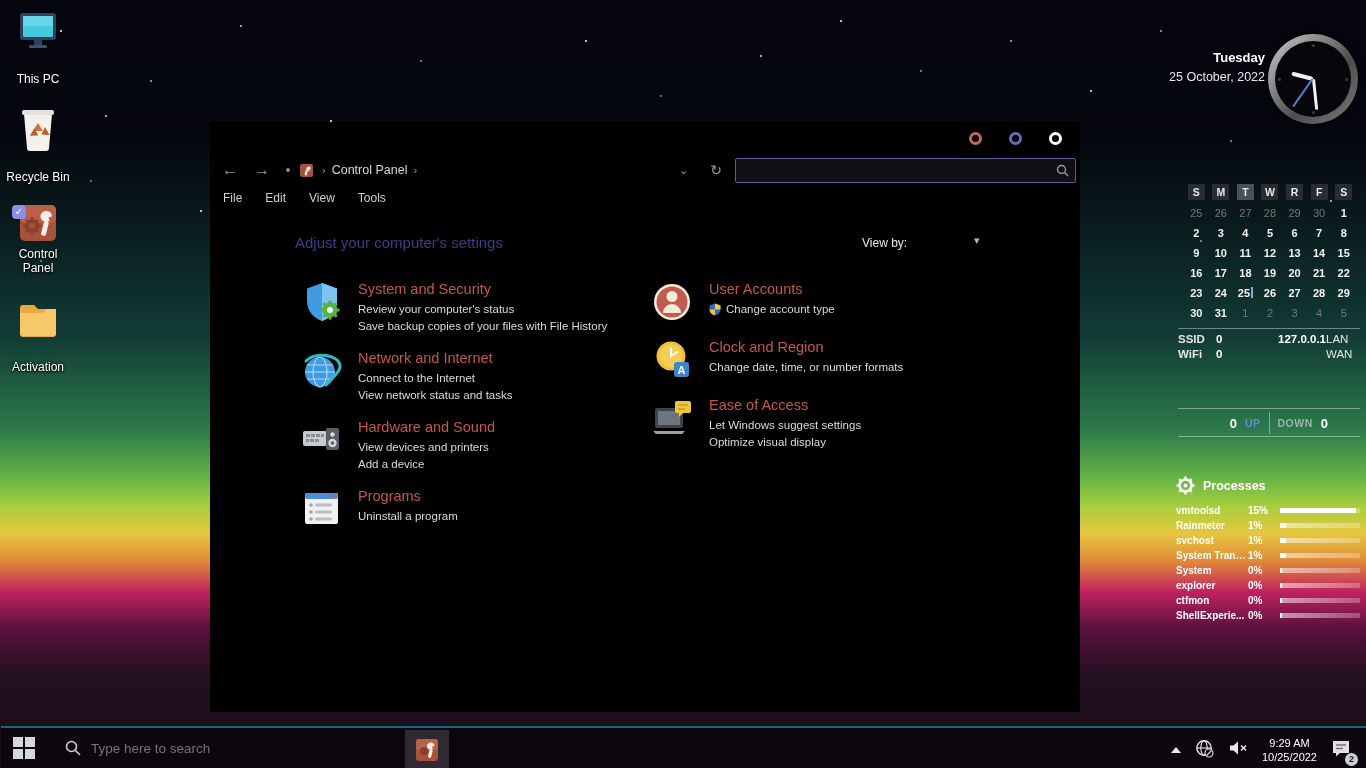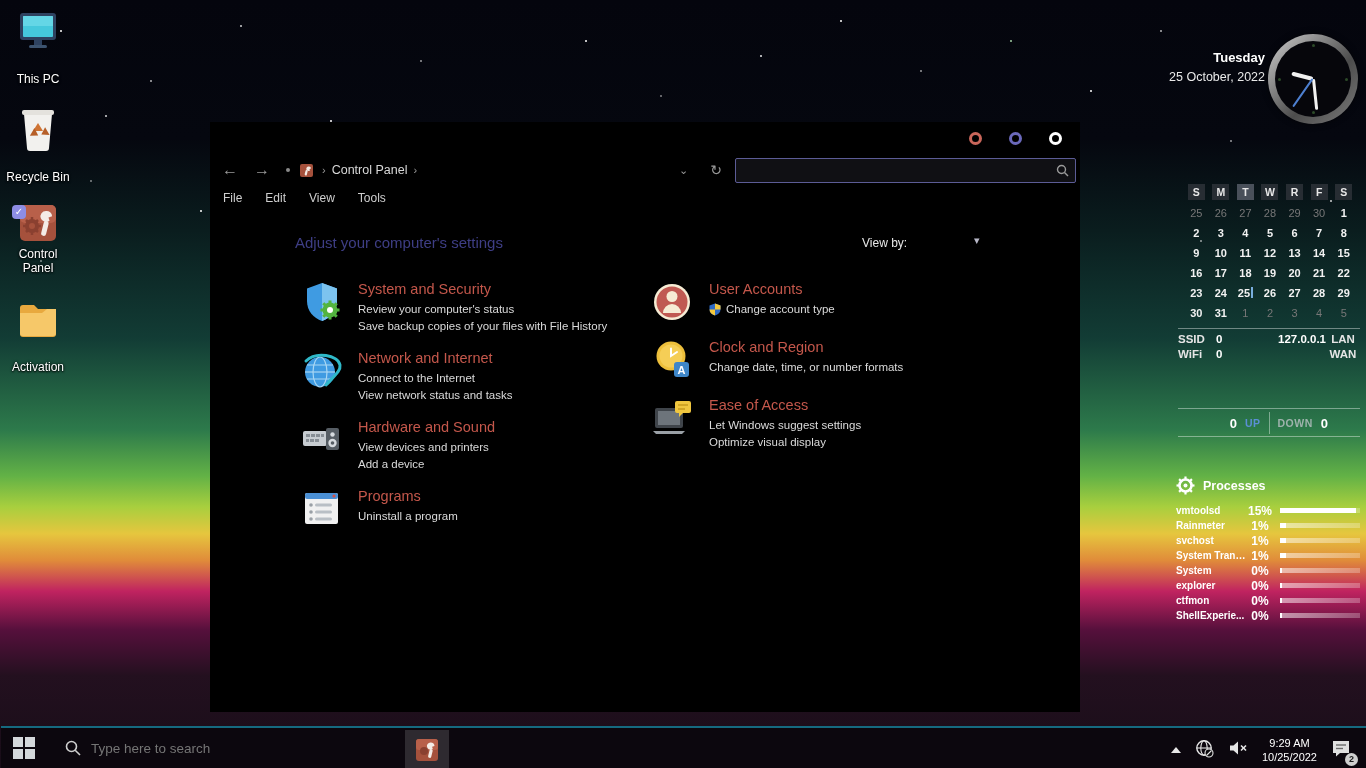--- a/index.html
+++ b/index.html
@@ -87,34 +87,34 @@
   .cal-h.today { background:#49505a; }
   .cal-d { text-align:center; font-size:11px; font-weight:bold; color:#f2f2f2; height:19px; line-height:19px; }
   .cal-d.muted { color:#777; font-weight:normal; }
   .caret { display:inline-block; width:2px; height:11px; background:#79aede; vertical-align:-1px; margin-left:1px; }
   .hline { position:absolute; left:1178px; width:182px; height:1px; background:rgba(255,255,255,.4); }
   .net { position:absolute; left:1178px; top:333px; width:182px; font-size:11.5px; }
   .net-row { display:flex; margin-bottom:3px; }
   .net-label { width:38px; color:#e5e5e5; font-weight:bold; }
   .net-val { width:28px; font-weight:bold; }
   .net-right { flex:1; text-align:right; font-weight:bold; }
-  .net-tag { width:34px; text-align:center; color:#e5e5e5; font-weight:bold; }
+  .net-tag { width:34px; text-align:left; color:#e5e5e5; font-weight:normal; }
   .updown { position:absolute; left:1178px; top:411px; width:182px; height:24px; display:flex; align-items:center; font-size:10.5px; }
   .updown .vsep { width:1px; height:22px; background:rgba(255,255,255,.4); margin:0 8px; }
   .updown .num { font-size:13px; font-weight:bold; }
   .updown .lbl-up { color:#5b8fd6; font-weight:bold; margin-left:8px; letter-spacing:.5px; }
   .updown .lbl-down { color:#9fb3ad; font-weight:bold; margin-right:8px; letter-spacing:.5px; }
   .updown .left-half { flex:1; display:flex; justify-content:flex-end; align-items:center; }
   .updown .right-half { flex:1; display:flex; justify-content:flex-start; align-items:center; }
   .proc { position:absolute; left:1176px; top:476px; width:184px; }
   .proc-head { display:flex; align-items:center; gap:8px; margin-bottom:8px; }
   .proc-title { font-size:12.5px; font-weight:bold; }
   .proc-row { display:flex; align-items:center; height:15px; }
   .proc-name { width:72px; font-size:10px; font-weight:bold; white-space:nowrap; overflow:hidden; text-overflow:ellipsis; }
-  .proc-pct { width:24px; text-align:center; font-size:12px; font-weight:bold; margin-right:8px; }
+  .proc-pct { width:24px; text-align:left; font-size:10px; font-weight:bold; margin-right:8px; }
   .proc-bar { flex:1; height:5px; background:linear-gradient(90deg,rgba(255,255,255,.55),rgba(255,255,255,.25)); position:relative; }
   .proc-fill { position:absolute; left:0; top:0; bottom:0; background:#fff; }
   
   .taskbar { position:absolute; left:1px; bottom:0; width:1366px; height:42px; background:rgba(10,7,12,.88);
     border-top:2px solid #156a80; display:flex; align-items:center; }
   .start { width:46px; height:40px; display:flex; align-items:center; justify-content:center; cursor:pointer; }
   .startlogo { display:grid; grid-template-columns:10px 10px; grid-template-rows:10px 10px; gap:2px; }
   .startlogo div { background:#d4d8db; }
   .tsearch { display:flex; align-items:center; margin-left:18px; width:300px; }
   .tsearch input { background:transparent; border:none; outline:none; color:#b8b8b8; font-size:13.5px; margin-left:10px; width:240px; }

